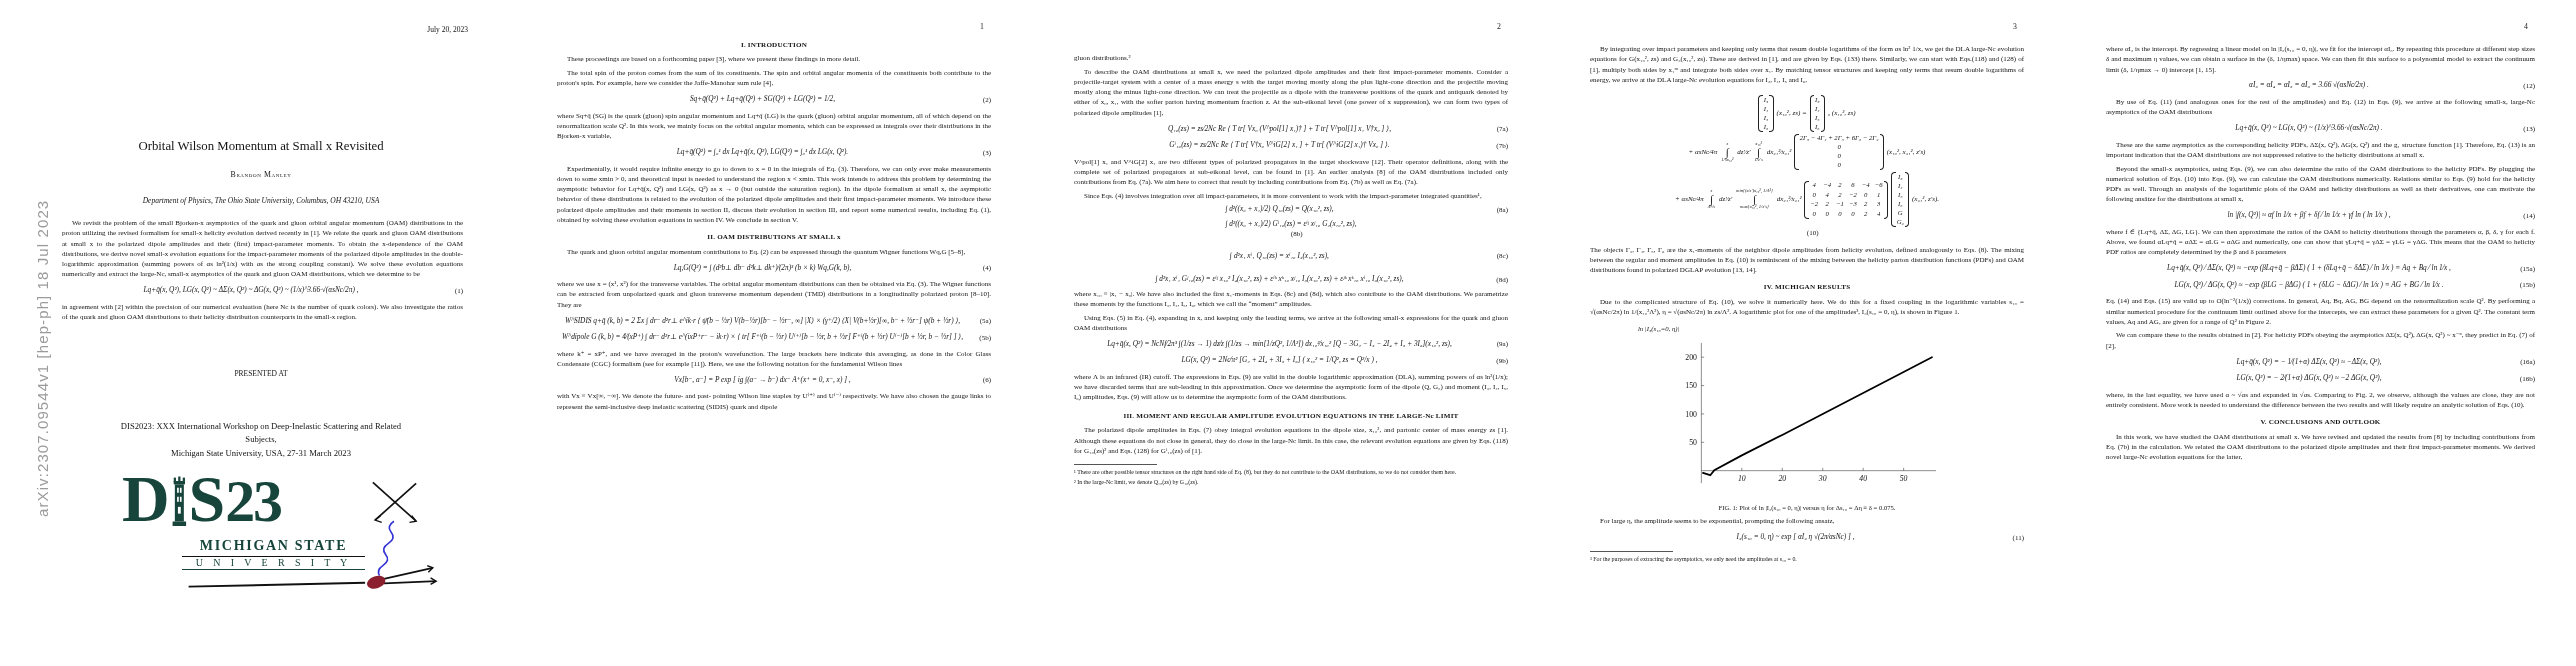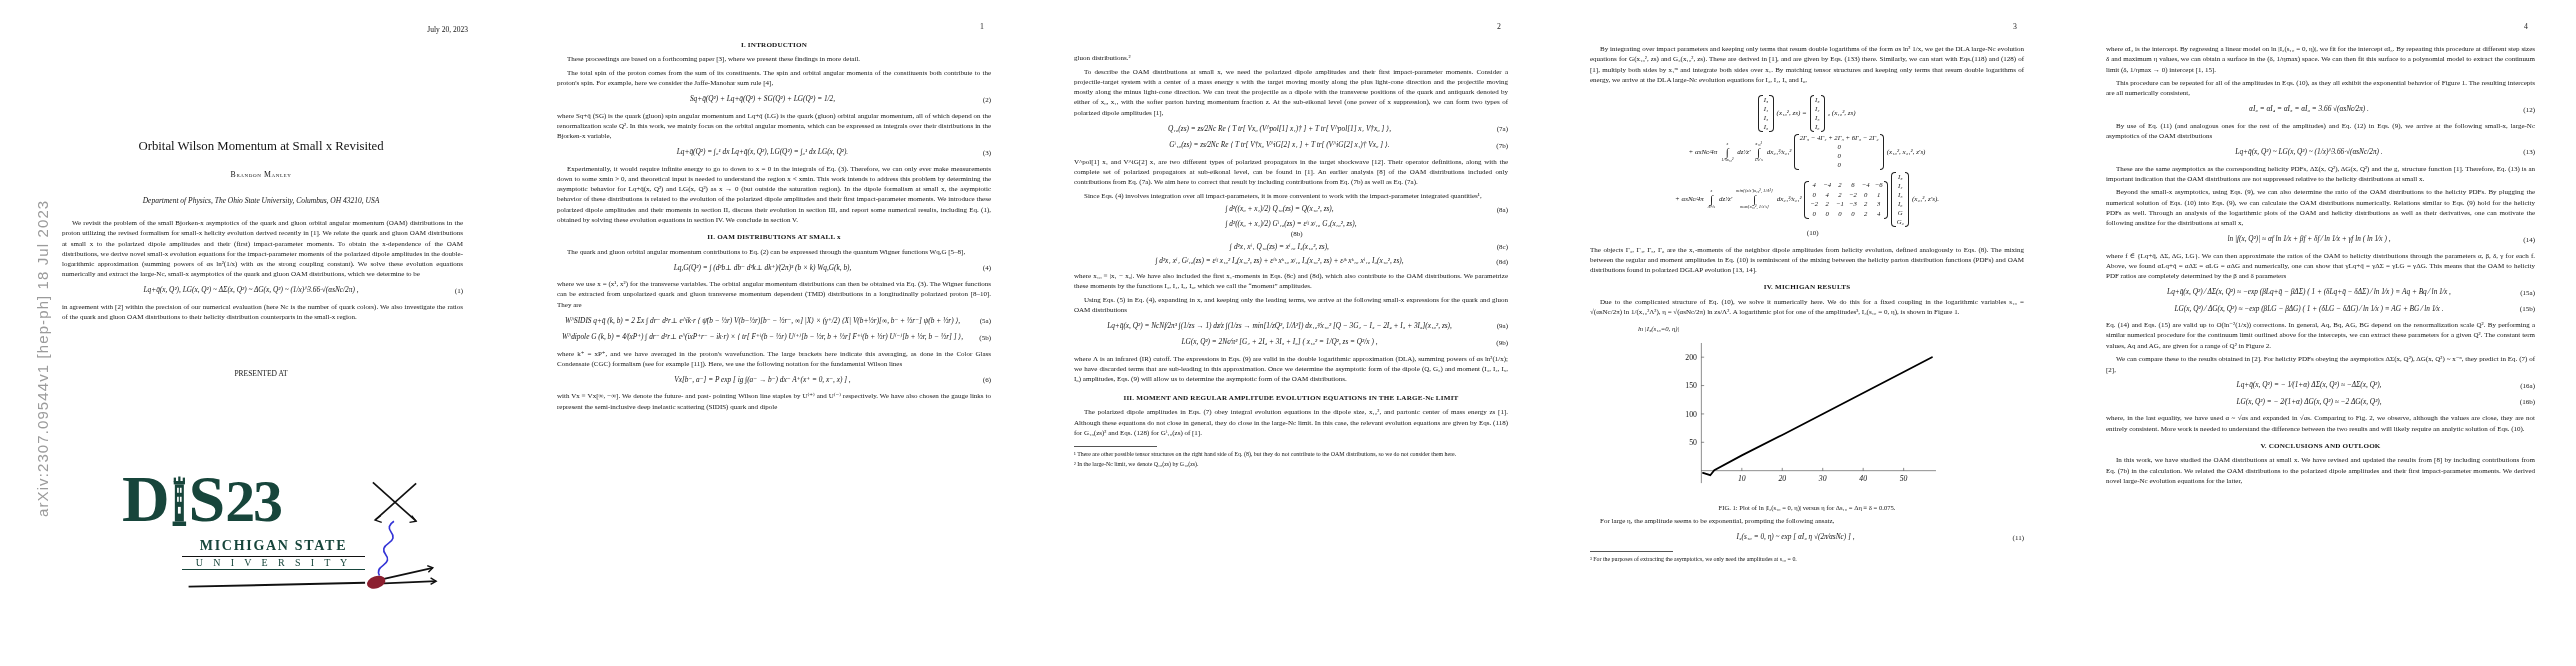--- a/index.html
+++ b/index.html
@@ -66,20 +66,25 @@
     <div class="affil">Department of Physics, The Ohio State University, Columbus, OH 43210, USA</div>
     <div class="abstract">
       <p class="p ind">We revisit the problem of the small Bjorken-x asymptotics of the quark and gluon orbital angular momentum (OAM) distributions in the proton utilizing the revised formalism for small-x helicity evolution derived recently in [1]. We relate the quark and gluon OAM distributions at small x to the polarized dipole amplitudes and their (first) impact-parameter moments. To obtain the x-dependence of the OAM distributions, we derive novel small-x evolution equations for the impact-parameter moments of the polarized dipole amplitudes in the double-logarithmic approximation (summing powers of αs ln²(1/x) with αs the strong coupling constant). We solve these evolution equations numerically and extract the large-Nc, small-x asymptotics of the quark and gluon OAM distributions, which we determine to be</p>
       <div class="eq">
         <span class="ebody">Lq+q̄(x, Q²), LG(x, Q²) ~ ΔΣ(x, Q²) ~ ΔG(x, Q²) ~ (1/x)^3.66·√(αsNc/2π) ,</span>
         <span class="enum">(1)</span>
       </div>
       <p class="p">in agreement with [2] within the precision of our numerical evaluation (here Nc is the number of quark colors). We also investigate the ratios of the quark and gluon OAM distributions to their helicity distribution counterparts in the small-x region.</p>
     </div>
     <div class="presat">PRESENTED AT</div>
+    <div class="conf">
+      <div>DIS2023: XXX International Workshop on Deep-Inelastic Scattering and Related</div>
+      <div>Subjects,</div>
+      <div>Michigan State University, USA, 27-31 March 2023</div>
+    </div>
 
     <div class="logo">
       <div class="logo-letters">
         <span class="big">D</span>
         <svg class="tower" viewBox="0 0 26 96">
           <g fill="#17453b">
             <rect x="3" y="10" width="4" height="8"></rect>
               <rect x="11" y="8" width="4" height="10"></rect>
               <rect x="19" y="10" width="4" height="8"></rect>
             <rect x="3" y="16" width="20" height="6"></rect>
@@ -177,21 +182,21 @@
       <p class="p">V^pol[1] x₁ and V^iG[2] x₁ are two different types of polarized propagators in the target shockwave [12]. Their operator definitions, along with the complete set of polarized propagators at sub-eikonal level, can be found in [1]. An earlier analysis [8] of the OAM distributions included only contributions from Eq. (7a). We aim here to correct that result by including contributions from Eq. (7b) as well as Eq. (7a).</p>
       <p class="p ind">Since Eqs. (4) involves integration over all impact-parameters, it is more convenient to work with the impact-parameter integrated quantities¹,</p>
       <div class="eq" style="margin:3.3px 0;">
         <span class="ebody">∫ d²((x₀ + x₁)/2) Q₁₀(zs) = Q(x₁₀², zs),</span>
         <span class="enum">(8a)</span>
       </div>
       <div class="eq" style="margin:3.3px 0;flex-direction:column;">
         <span class="ebody">∫ d²((x₀ + x₁)/2) Gⁱ₁₀(zs) = εⁱʲ xʲ₁₀ G₂(x₁₀², zs),</span>
         <span class="enum">(8b)</span>
       </div>
-      <div class="eq" style="margin:4px 0;">
+      <div class="eq" style="margin:13px 0;">
         <span class="ebody">∫ d²x₁ xⁱ₁ Q₁₀(zs) = xⁱ₁₀ I₃(x₁₀², zs),</span>
         <span class="enum">(8c)</span>
       </div>
       <div class="eq" style="margin:3.3px 0;">
         <span class="ebody">∫ d²x₁ xⁱ₁ Gʲ₁₀(zs) = εⁱʲ x₁₀² I₄(x₁₀², zs) + εⁱᵏ xᵏ₁₀ xʲ₁₀ I₅(x₁₀², zs) + εʲᵏ xᵏ₁₀ xⁱ₁₀ I₆(x₁₀², zs),</span>
         <span class="enum">(8d)</span>
       </div>
       <p class="p">where x₁₀ ≡ |x₁ − x₀|. We have also included the first x₁-moments in Eqs. (8c) and (8d), which also contribute to the OAM distributions. We parametrize these moments by the functions I₃, I₄, I₅, I₆, which we call the “moment” amplitudes.</p>
       <p class="p ind">Using Eqs. (5) in Eq. (4), expanding in x, and keeping only the leading terms, we arrive at the following small-x expressions for the quark and gluon OAM distributions</p>
       <div class="eq">
@@ -369,21 +374,20 @@
       </div>
       <div class="fnrule"></div>
       <p class="fn">³ For the purposes of extracting the asymptotics, we only need the amplitudes at s₁₀ = 0.</p>
     </div>
   </section>
 
   <section class="page" style="left:2065px;width:511px;">
     <div class="pg-num">4</div>
     <div class="body-area" style="top:44px;">
       <p class="p">where αI₃ is the intercept. By regressing a linear model on ln |I₃(s₁₀ = 0, η)|, we fit for the intercept αI₃. By repeating this procedure at different step sizes δ and maximum η values, we can obtain a surface in the (δ, 1/ηmax) space. We can then fit this surface to a polynomial model to extract the continuum limit (δ, 1/ηmax → 0) intercept [1, 15].</p>
-      <p class="p ind">This procedure can be repeated for all of the amplitudes in Eqs. (10), as they all exhibit the exponential behavior of Figure 1. The resulting intercepts are all numerically consistent,</p>
       <div class="eq">
         <span class="ebody">αI₃ = αI₄ = αI₅ = αI₆ = 3.66 √(αsNc⁄2π) .</span>
         <span class="enum">(12)</span>
       </div>
       <p class="p ind">By use of Eq. (11) (and analogous ones for the rest of the amplitudes) and Eq. (12) in Eqs. (9), we arrive at the following small-x, large-Nc asymptotics of the OAM distributions</p>
       <div class="eq">
         <span class="ebody">Lq+q̄(x, Q²) ~ LG(x, Q²) ~ (1/x)^3.66·√(αsNc/2π) .</span>
         <span class="enum">(13)</span>
       </div>
       <p class="p ind">These are the same asymptotics as the corresponding helicity PDFs, ΔΣ(x, Q²), ΔG(x, Q²) and the g₁ structure function [1]. Therefore, Eq. (13) is an important indication that the OAM distributions are not suppressed relative to the helicity distributions at small x.</p>

